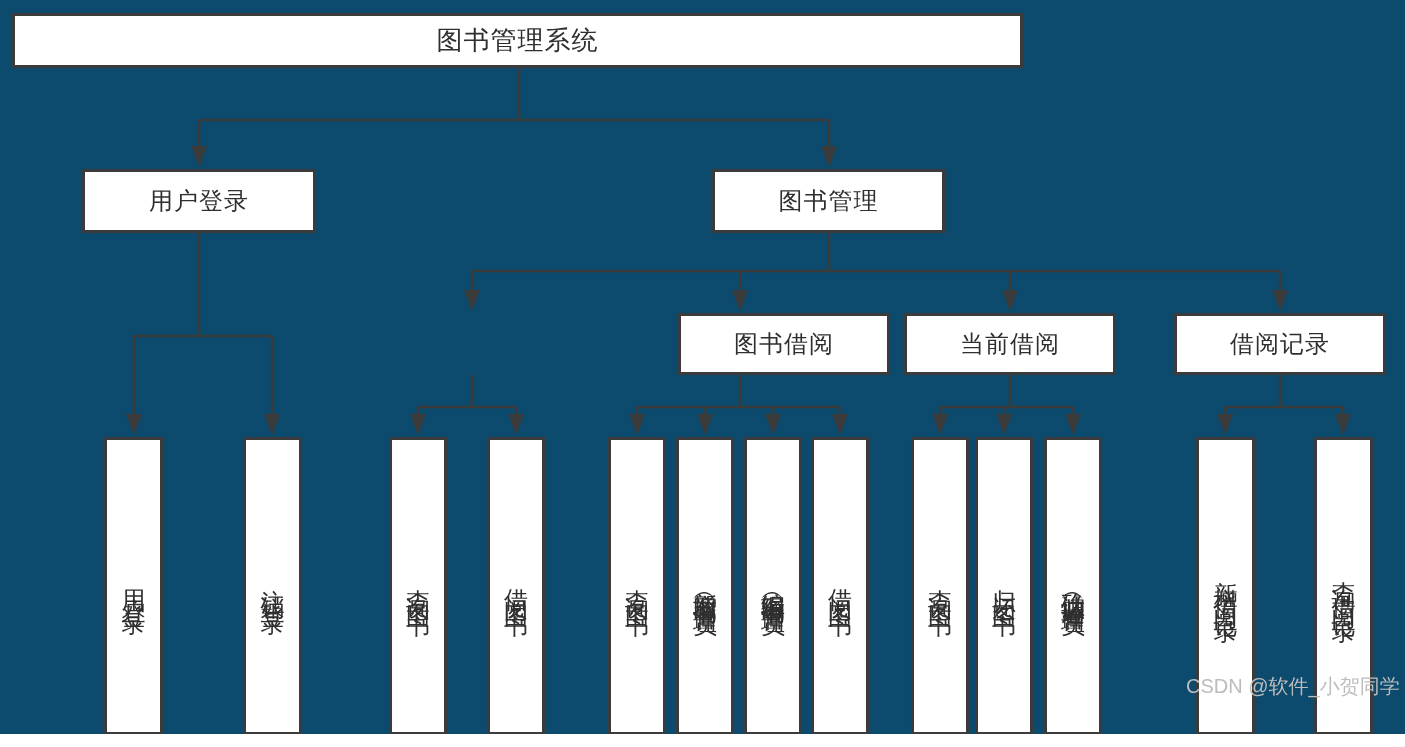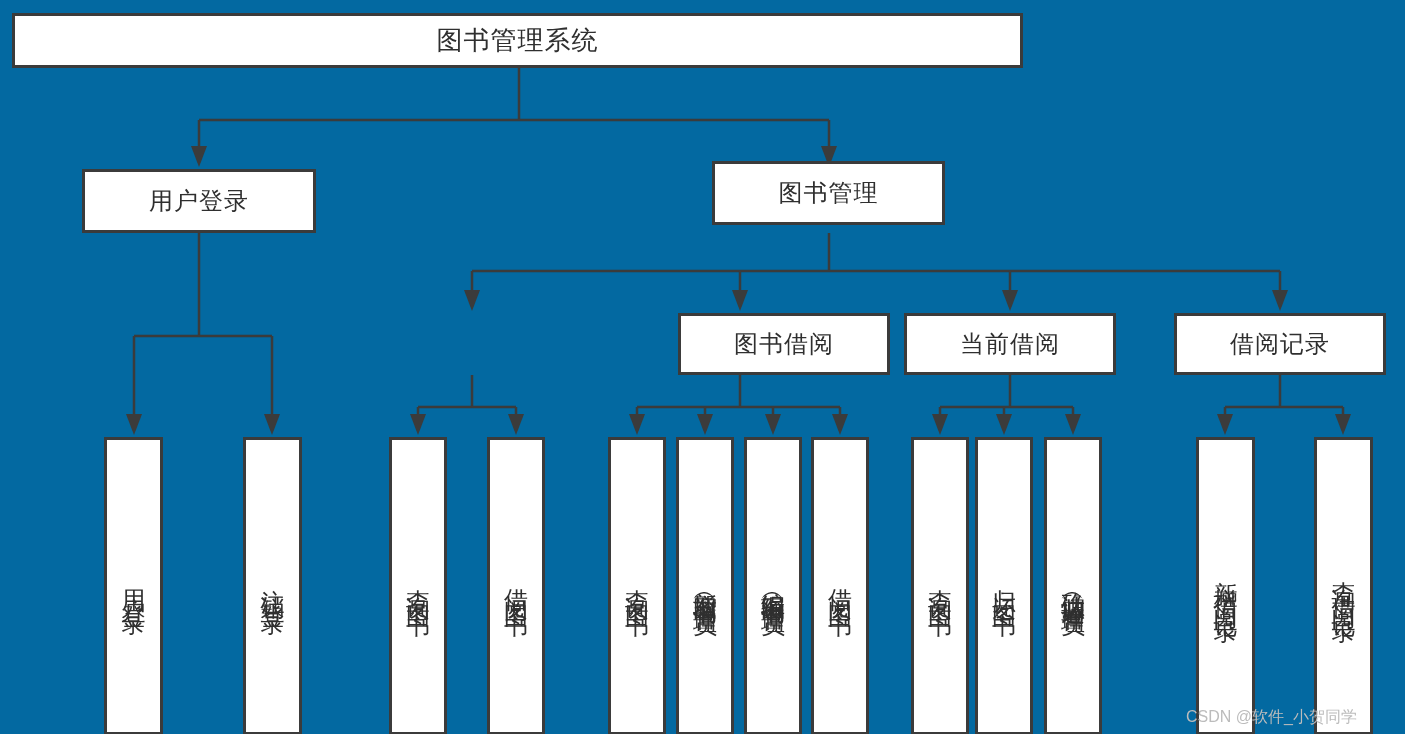--- a/index.html
+++ b/index.html
@@ -5,21 +5,21 @@
   html, body {
     margin: 0;
     padding: 0;
     background: #ffffff;
     font-family: "Liberation Sans", "DejaVu Sans", sans-serif;
   }
   .canvas {
     position: relative;
     width: 1405px;
     height: 734px;
-    background: #0369a1;
+    background: #0c4a6e;
     overflow: hidden;
   }
   .connectors {
     position: absolute;
     left: 0;
     top: 0;
     width: 1405px;
     height: 747px;
     z-index: 1;
   }
@@ -53,22 +53,22 @@
     color: #2f2f2f;
     letter-spacing: 8px;
     line-height: 1;
   }
   .v-label.long {
     letter-spacing: 3px;
   }
   .watermark {
     position: absolute;
     left: 1186px;
-    top: 707px;
-    font-size: 16px;
+    top: 673px;
+    font-size: 20px;
     color: #bcbcbc;
     white-space: nowrap;
     z-index: 5;
   }
 </style>
 </head>
 <body>
 
 <div class="canvas">
 
@@ -145,21 +145,21 @@
     </g>
   </svg>
 
   <div class="node root-node" style="left:12px; top:13px; width:1011px; height:55px;">
     <span class="h-label">图书管理系统</span>
   </div>
 
   <div class="node" style="left:82px; top:169px; width:234px; height:64px;">
     <span class="h-label">用户登录</span>
   </div>
-  <div class="node" style="left:712px; top:161px; width:233px; height:64px;">
+  <div class="node" style="left:712px; top:169px; width:233px; height:64px;">
     <span class="h-label">图书管理</span>
   </div>
 
   <div class="node" style="left:634px; top:313px; width:212px; height:62px;margin-left:44px;">
     <span class="h-label">图书借阅</span>
   </div>
   <div class="node" style="left:904px; top:313px; width:212px; height:62px;">
     <span class="h-label">当前借阅</span>
   </div>
   <div class="node" style="left:1174px; top:313px; width:212px; height:62px;">

